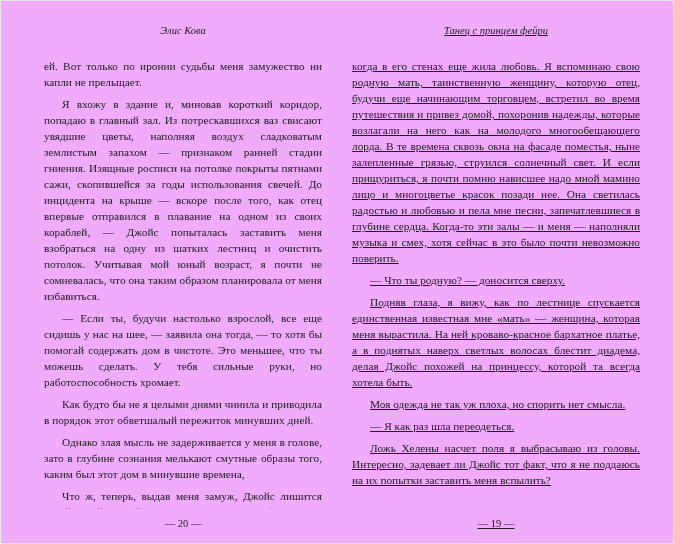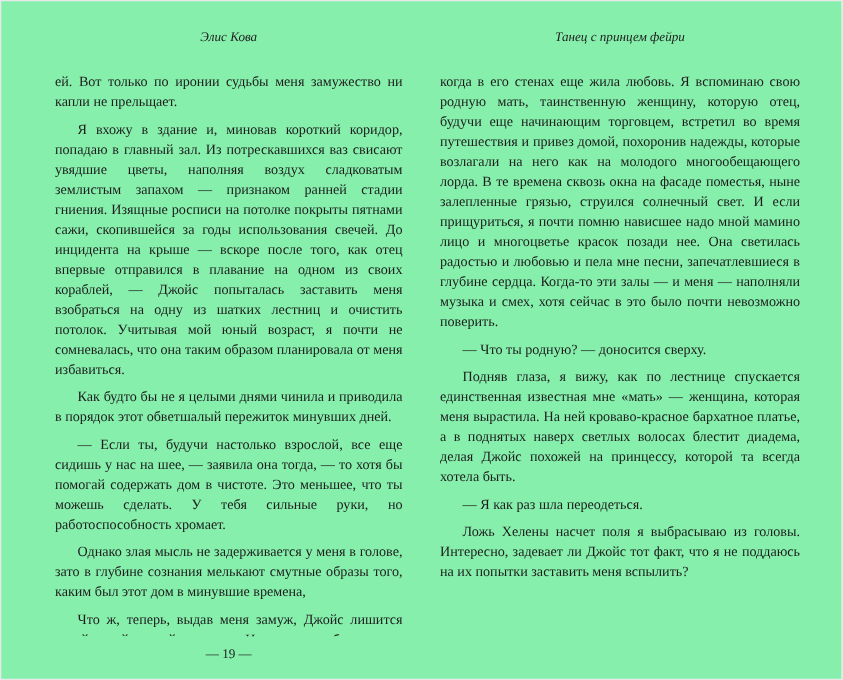--- a/index.html
+++ b/index.html
@@ -5,35 +5,35 @@
   html, body {
     margin: 0;
     padding: 0;
     background: #ffffff;
   }
   .spread {
     width: 674px;
     height: 544px;
     box-sizing: border-box;
     display: flex;
-    background: #86efac;
+    background: #f0abfc;
     box-shadow: inset 0 0 0 1px #e9e9e9;
     font-family: "Liberation Serif", "DejaVu Serif", serif;
     color: #1c1c1c;
     overflow: hidden;
   }
   .page {
     width: 337px;
     height: 544px;
     box-sizing: border-box;
     display: flex;
     flex-direction: column;
   }
   .page-left  { padding: 24px 9px 14px 38px; }
-  .page-right { padding: 24px 28px 14px 9px; }
+  .page-right { padding: 24px 28px 14px 9px; text-decoration: underline; }
 
   .running-header {
     font-style: italic;
     text-align: center;
     font-size: 10.5px;
     line-height: 13px;
     margin-bottom: 15px;
     color: #1c1c1c;
     white-space: nowrap;
   }
@@ -65,32 +65,34 @@
 </head>
 <body>
 
 <div class="spread">
 
   <div class="page page-left">
     <div class="running-header">Элис Кова</div>
     <div class="page-body">
       <p class="no-indent">ей. Вот только по иронии судьбы меня замужество ни капли не прельщает.</p>
       <p>Я вхожу в здание и, миновав короткий коридор, попадаю в главный зал. Из потрескавшихся ваз свисают увядшие цветы, наполняя воздух сладковатым землистым запахом — признаком ранней стадии гниения. Изящные росписи на потолке покрыты пятнами сажи, скопившейся за годы использования свечей. До инцидента на крыше — вскоре после того, как отец впервые отправился в плавание на одном из своих кораблей, — Джойс попыталась заставить меня взобраться на одну из шатких лестниц и очистить потолок. Учитывая мой юный возраст, я почти не сомневалась, что она таким образом планировала от меня избавиться.</p>
+      <p>— Если ты, будучи настолько взрослой, все еще сидишь у нас на шее, — заявила она тогда, — то хотя бы помогай содержать дом в чистоте. Это меньшее, что ты можешь сделать. У тебя сильные руки, но работоспособность хромает.</p>
       <p>Как будто бы не я целыми днями чинила и приводила в порядок этот обветшалый пережиток минувших дней.</p>
-      <p>— Если ты, будучи настолько взрослой, все еще сидишь у нас на шее, — заявила она тогда, — то хотя бы помогай содержать дом в чистоте. Это меньшее, что ты можешь сделать. У тебя сильные руки, но работоспособность хромает.</p>
       <p>Однако злая мысль не задерживается у меня в голове, зато в глубине сознания мелькают смутные образы того, каким был этот дом в минувшие времена,</p>
       <p>Что ж, теперь, выдав меня замуж, Джойс лишится своей самой ценной служанки. И я не могу избавиться от мрачной радости по этому поводу.</p>
     </div>
-    <div class="page-number">— 19 —</div>
+    <div class="page-number">— 20 —</div>
   </div>
 
   <div class="page page-right">
     <div class="running-header">Танец с принцем фейри</div>
     <div class="page-body">
       <p class="no-indent">когда в его стенах еще жила любовь. Я вспоминаю свою родную мать, таинственную женщину, которую отец, будучи еще начинающим торговцем, встретил во время путешествия и привез домой, похоронив надежды, которые возлагали на него как на молодого многообещающего лорда. В те времена сквозь окна на фасаде поместья, ныне залепленные грязью, струился солнечный свет. И если прищуриться, я почти помню нависшее надо мной мамино лицо и многоцветье красок позади нее. Она светилась радостью и любовью и пела мне песни, запечатлевшиеся в глубине сердца. Когда-то эти залы — и меня — наполняли музыка и смех, хотя сейчас в это было почти невозможно поверить.</p>
       <p>— Что ты родную? — доносится сверху.</p>
       <p>Подняв глаза, я вижу, как по лестнице спускается единственная известная мне «мать» — женщина, которая меня вырастила. На ней кроваво-красное бархатное платье, а в поднятых наверх светлых волосах блестит диадема, делая Джойс похожей на принцессу, которой та всегда хотела быть.</p>
+      <p>Моя одежда не так уж плоха, но спорить нет смысла.</p>
       <p>— Я как раз шла переодеться.</p>
       <p>Ложь Хелены насчет поля я выбрасываю из головы. Интересно, задевает ли Джойс тот факт, что я не поддаюсь на их попытки заставить меня вспылить?</p>
     </div>
+    <div class="page-number">— 19 —</div>
   </div>
 
 </div>
 
 </body></html>

